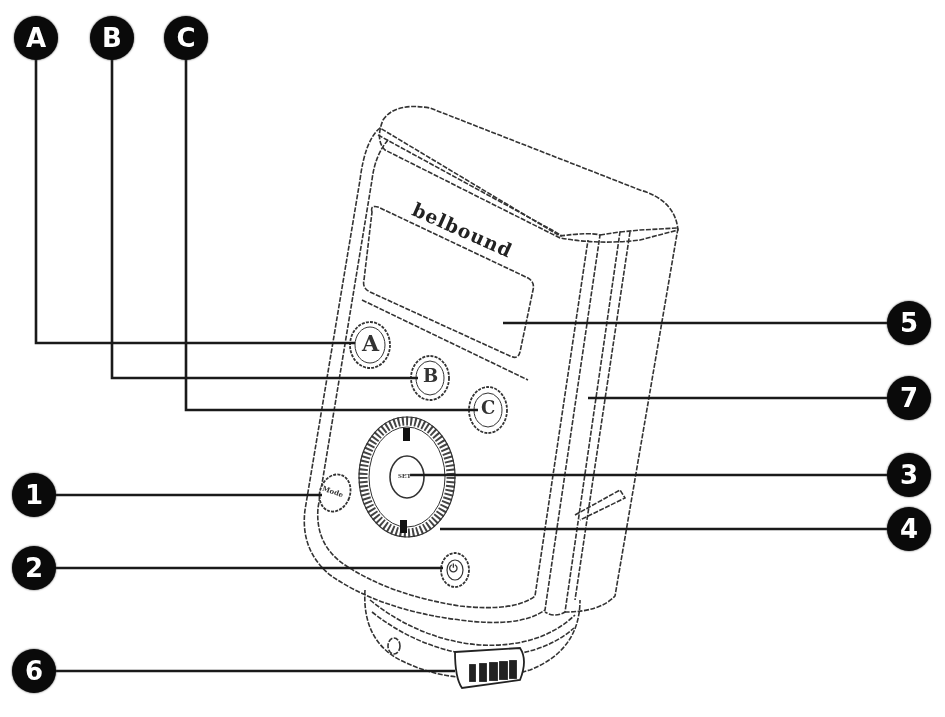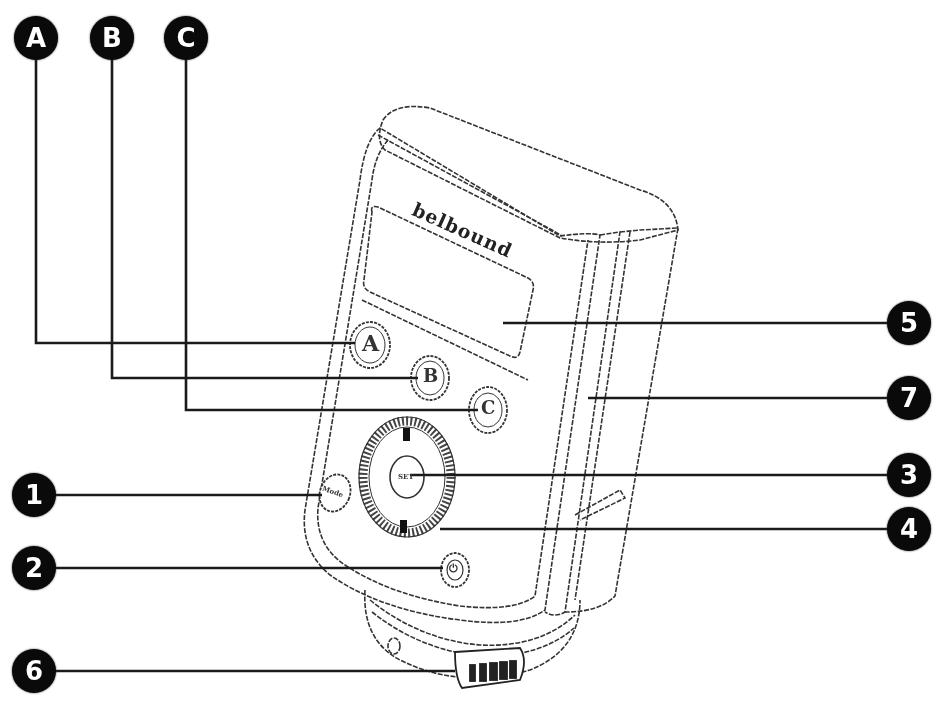--- a/index.html
+++ b/index.html
@@ -86,21 +86,21 @@
       <path d="M440 529 L890 529"></path>
     </g>
   </svg>
 
   <div class="brand">belbound</div>
 
   <div class="btn-label" style="left:362px;top:330px;font-size:22px;">A</div>
   <div class="btn-label" style="left:423px;top:365px;font-size:18px;">B</div>
   <div class="btn-label" style="left:481px;top:397px;font-size:18px;">C</div>
   <div class="btn-label" style="left:322px;top:487px;font-size:7px;transform:rotate(20deg);">Mode</div>
-  <div class="btn-label" style="left:398px;top:472px;font-size:7px;">SET</div>
+  <div class="btn-label" style="left:398px;top:472px;font-size:7px;font-family:Liberation Serif, serif;">SET</div>
   <div class="btn-label" style="left:449px;top:562px;font-size:11px;">⏻</div>
 
   <div class="callout" style="left:14px;top:16px;">A</div>
   <div class="callout" style="left:90px;top:16px;">B</div>
   <div class="callout" style="left:164px;top:16px;">C</div>
   <div class="callout" style="left:12px;top:473px;">1</div>
   <div class="callout" style="left:12px;top:546px;">2</div>
   <div class="callout" style="left:12px;top:649px;">6</div>
   <div class="callout" style="left:887px;top:301px;">5</div>
   <div class="callout" style="left:887px;top:376px;">7</div>

